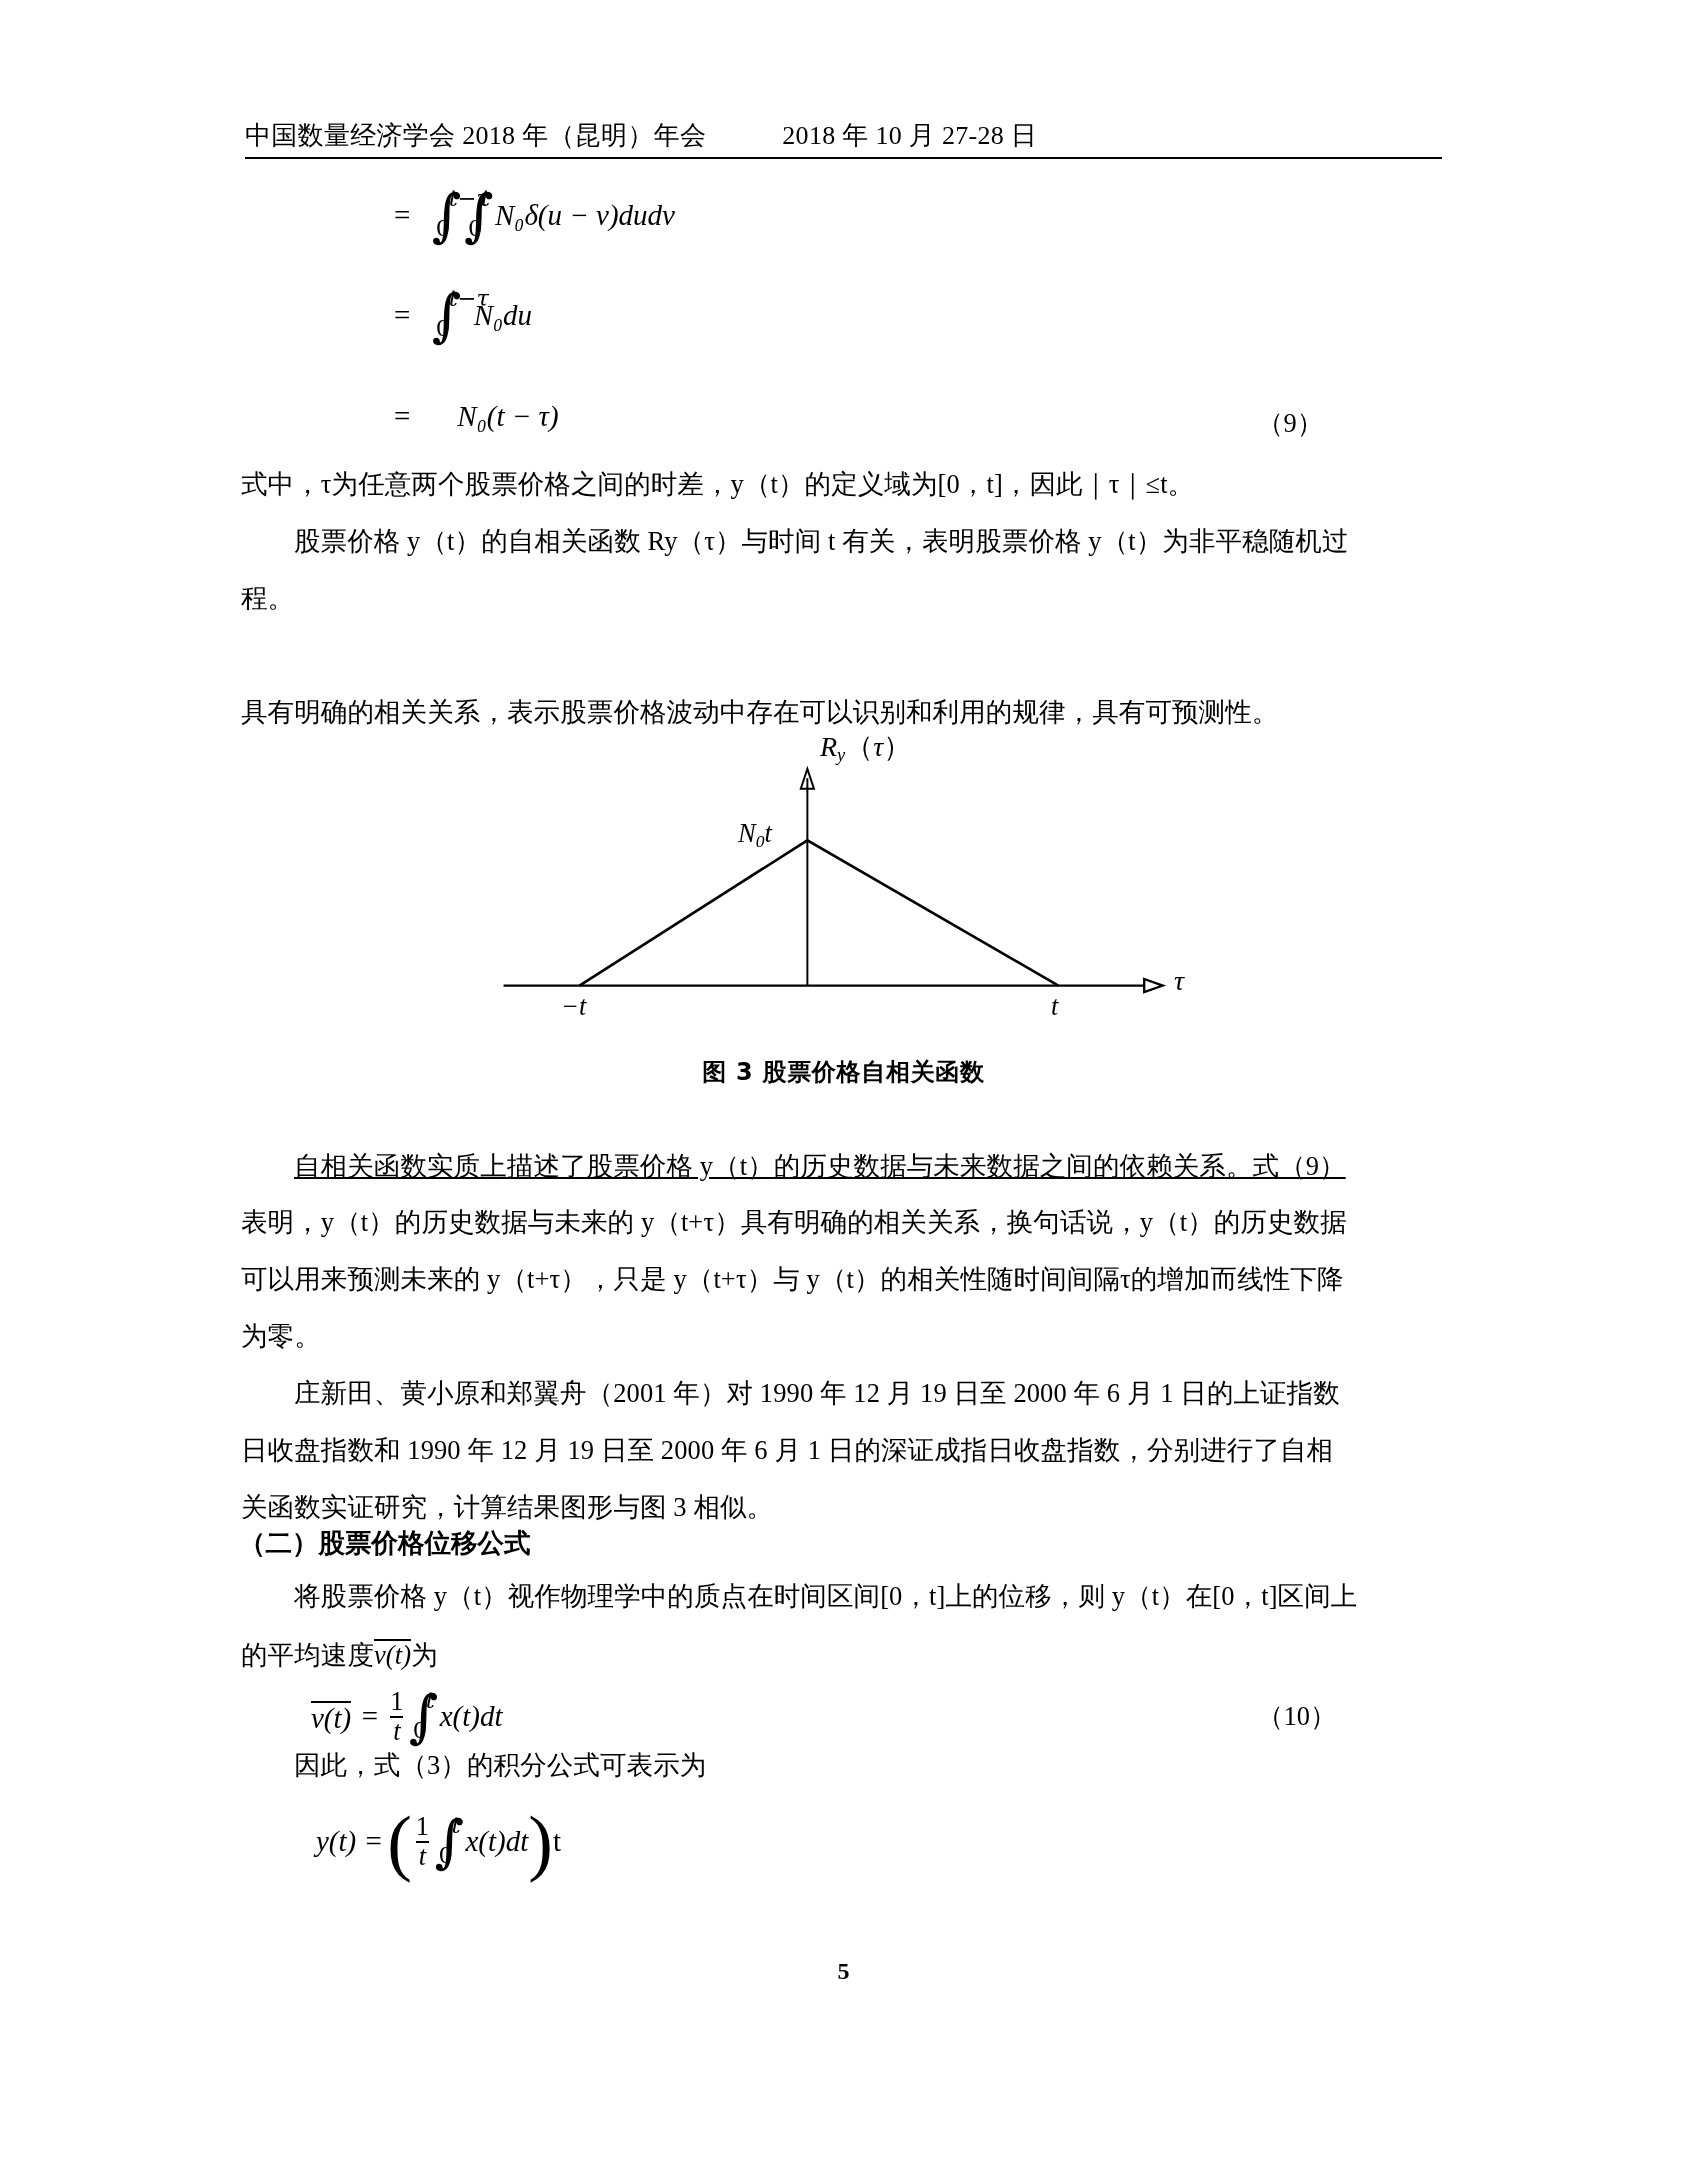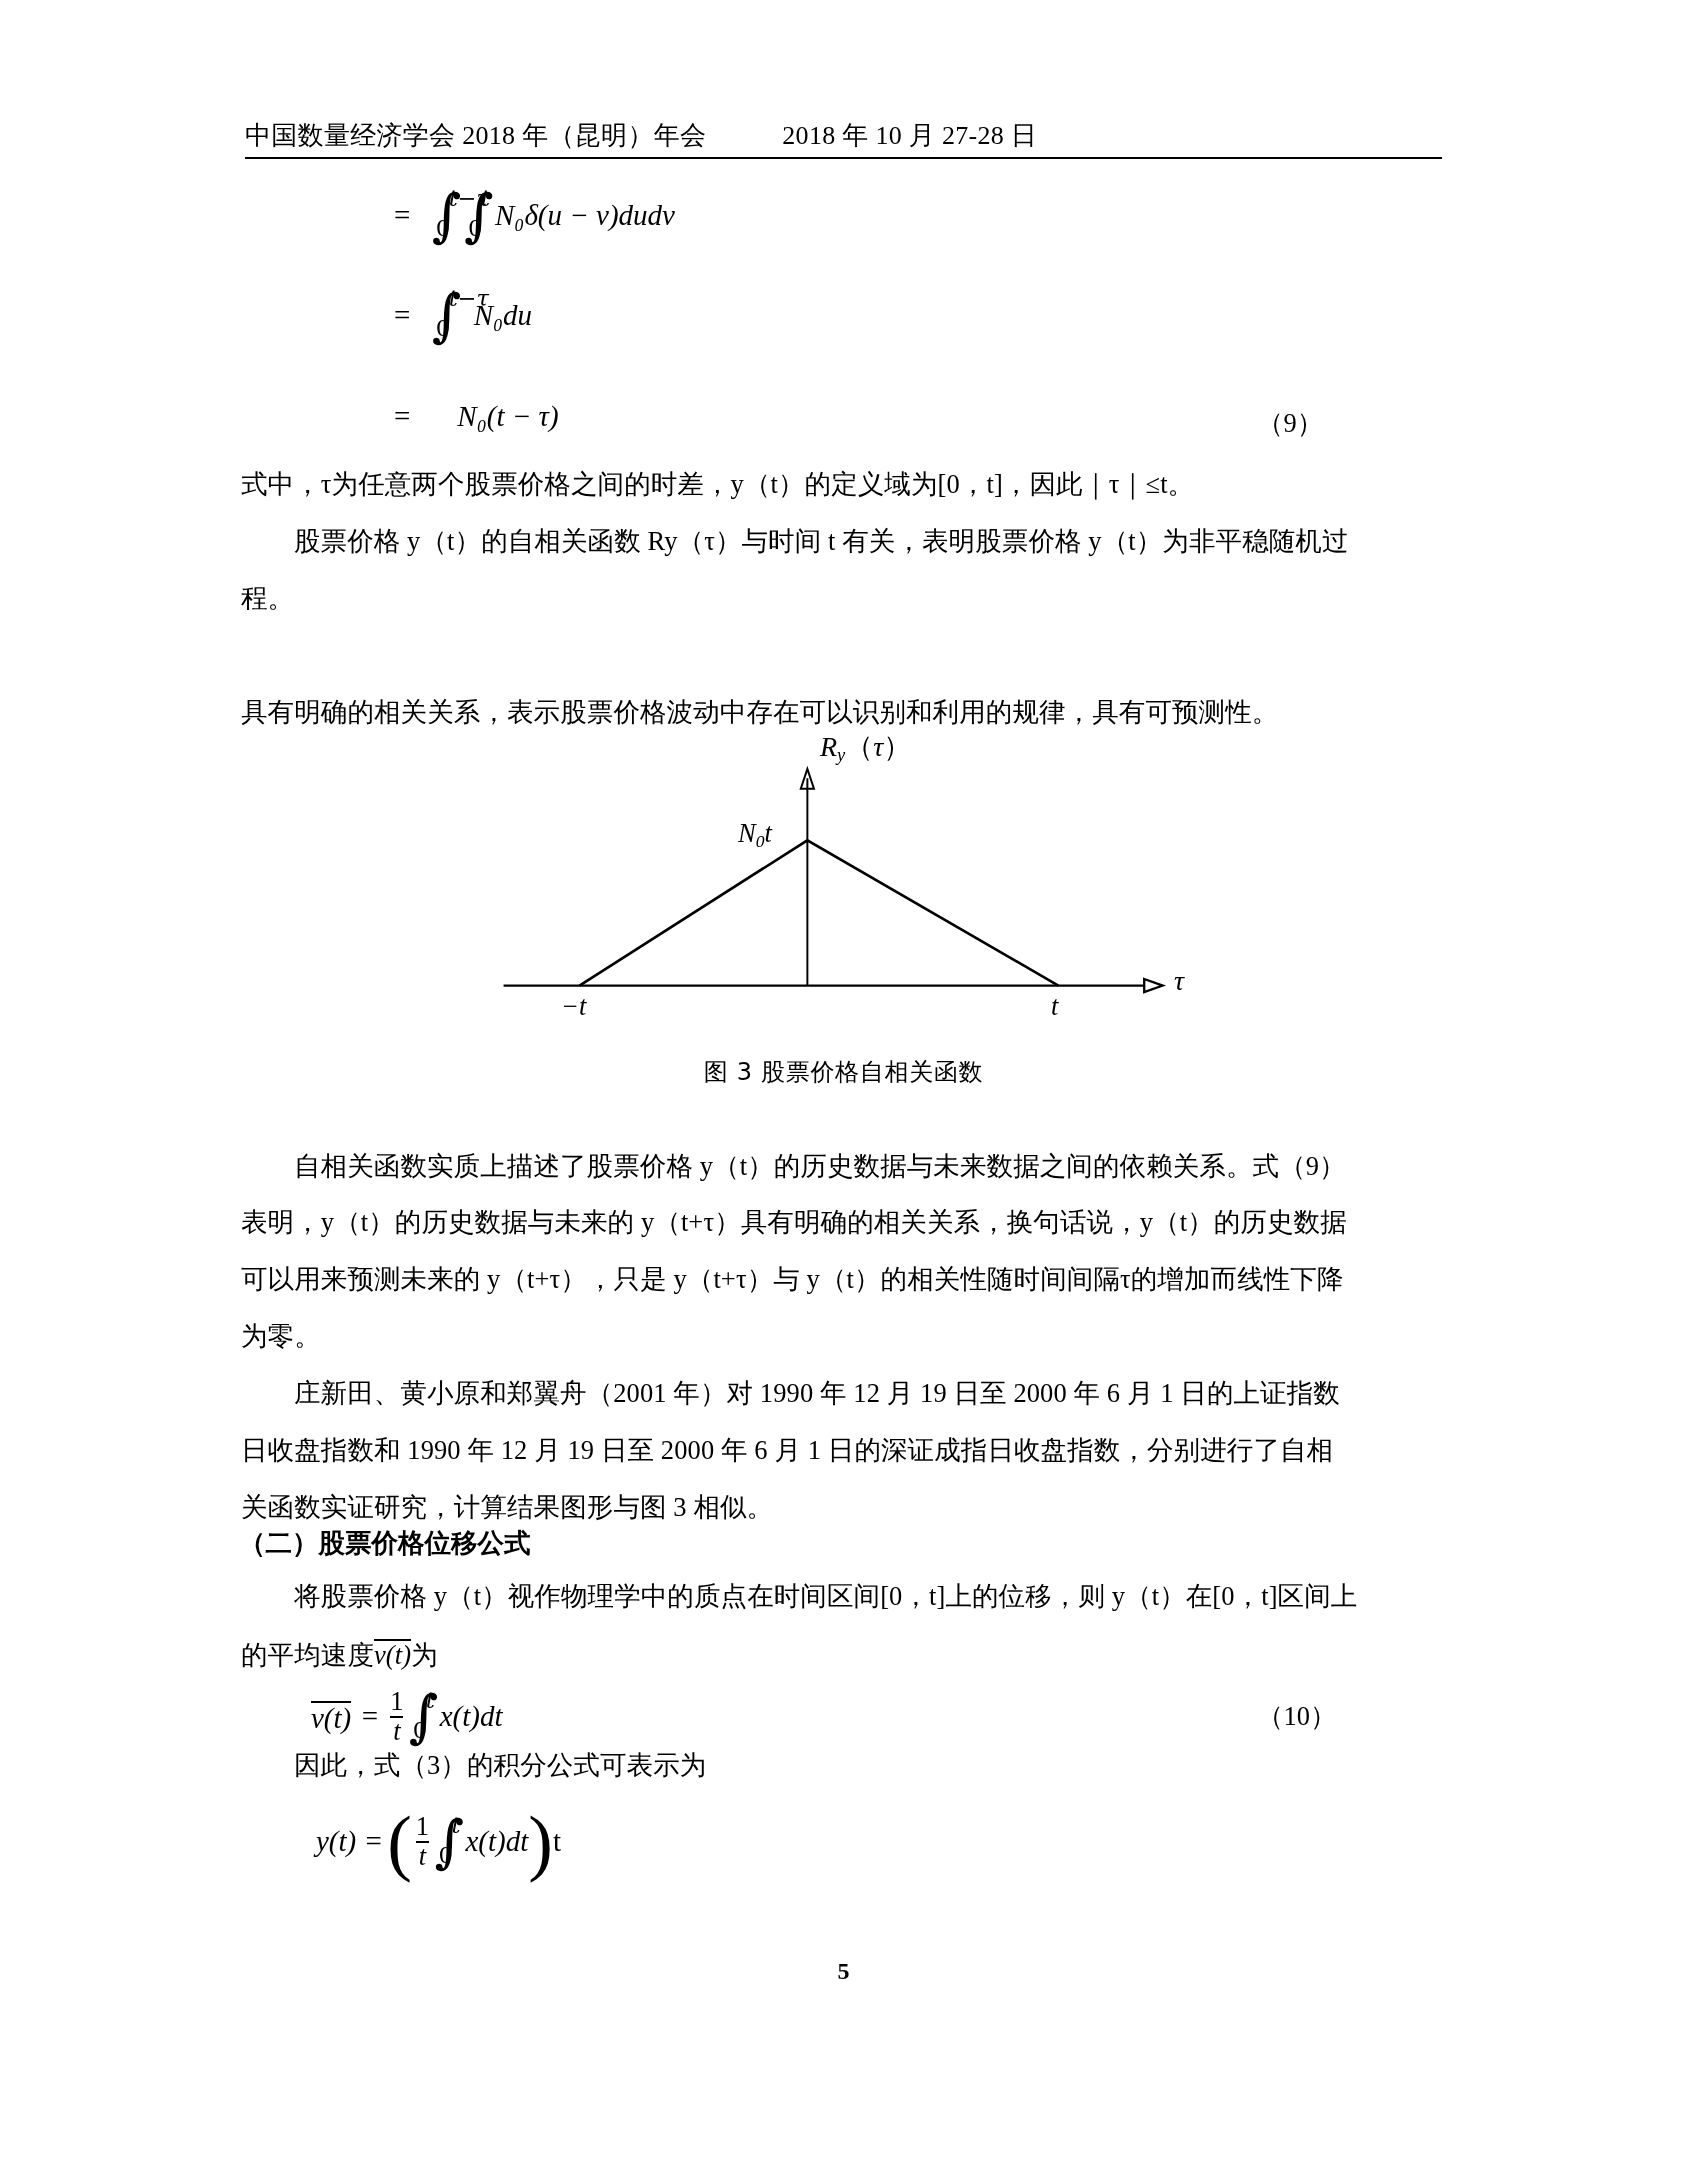--- a/index.html
+++ b/index.html
@@ -137,21 +137,21 @@
   }
   .figure svg { display: block; }
   .fig-caption {
     position: absolute;
     left: 0;
     top: 1056px;
     width: 1687px;
     text-align: center;
     font-family: "DejaVu Sans", "Liberation Sans", sans-serif;
     font-size: 24px;
-    font-weight: 400;
+    font-weight: 700;
     letter-spacing: 0.7px;
   }
 
   
   .page-number {
     position: absolute;
     left: 0;
     top: 1958px;
     width: 1687px;
     text-align: center;
@@ -219,21 +219,21 @@
     <div style="position:absolute; left:691px; top:237px; font-size:28px; font-style:italic; font-family:'Liberation Serif',serif;">τ</div>
     <div style="position:absolute; left:255px; top:90px; font-size:26.5px; font-family:'Liberation Serif',serif;">
       <span class="mi">N</span><span class="sub" style="font-style:italic;">0</span><span class="mi">t</span>
     </div>
     <div style="position:absolute; left:78px; top:263px; font-size:26.5px; font-style:italic; font-family:'Liberation Serif',serif;">−t</div>
     <div style="position:absolute; left:568px; top:263px; font-size:26.5px; font-style:italic; font-family:'Liberation Serif',serif;">t</div>
   </div>
 
   <div class="fig-caption">图 3 股票价格自相关函数</div>
 
-  <div class="body-line" style="left:294px; top:1153px;">自相关函数实质上描述了股票价格 y（t）的历史数据与未来数据之间的依赖关系。式（9）</div>
+  <div class="body-line" style="left:294px; top:1153px;text-decoration:underline;">自相关函数实质上描述了股票价格 y（t）的历史数据与未来数据之间的依赖关系。式（9）</div>
   <div class="body-line" style="left:241px; top:1209px;">表明，y（t）的历史数据与未来的 y（t+τ）具有明确的相关关系，换句话说，y（t）的历史数据</div>
   <div class="body-line" style="left:241px; top:1266px;">可以用来预测未来的 y（t+τ），只是 y（t+τ）与 y（t）的相关性随时间间隔τ的增加而线性下降</div>
   <div class="body-line" style="left:241px; top:1323px;">为零。</div>
 
   <div class="body-line" style="left:294px; top:1380px;">庄新田、黄小原和郑翼舟（2001 年）对 1990 年 12 月 19 日至 2000 年 6 月 1 日的上证指数</div>
   <div class="body-line" style="left:241px; top:1437px;">日收盘指数和 1990 年 12 月 19 日至 2000 年 6 月 1 日的深证成指日收盘指数，分别进行了自相</div>
   <div class="body-line" style="left:241px; top:1494px;">关函数实证研究，计算结果图形与图 3 相似。</div>
 
   <div class="heading-line" style="left:239px; top:1530px;">（二）股票价格位移公式</div>
 

